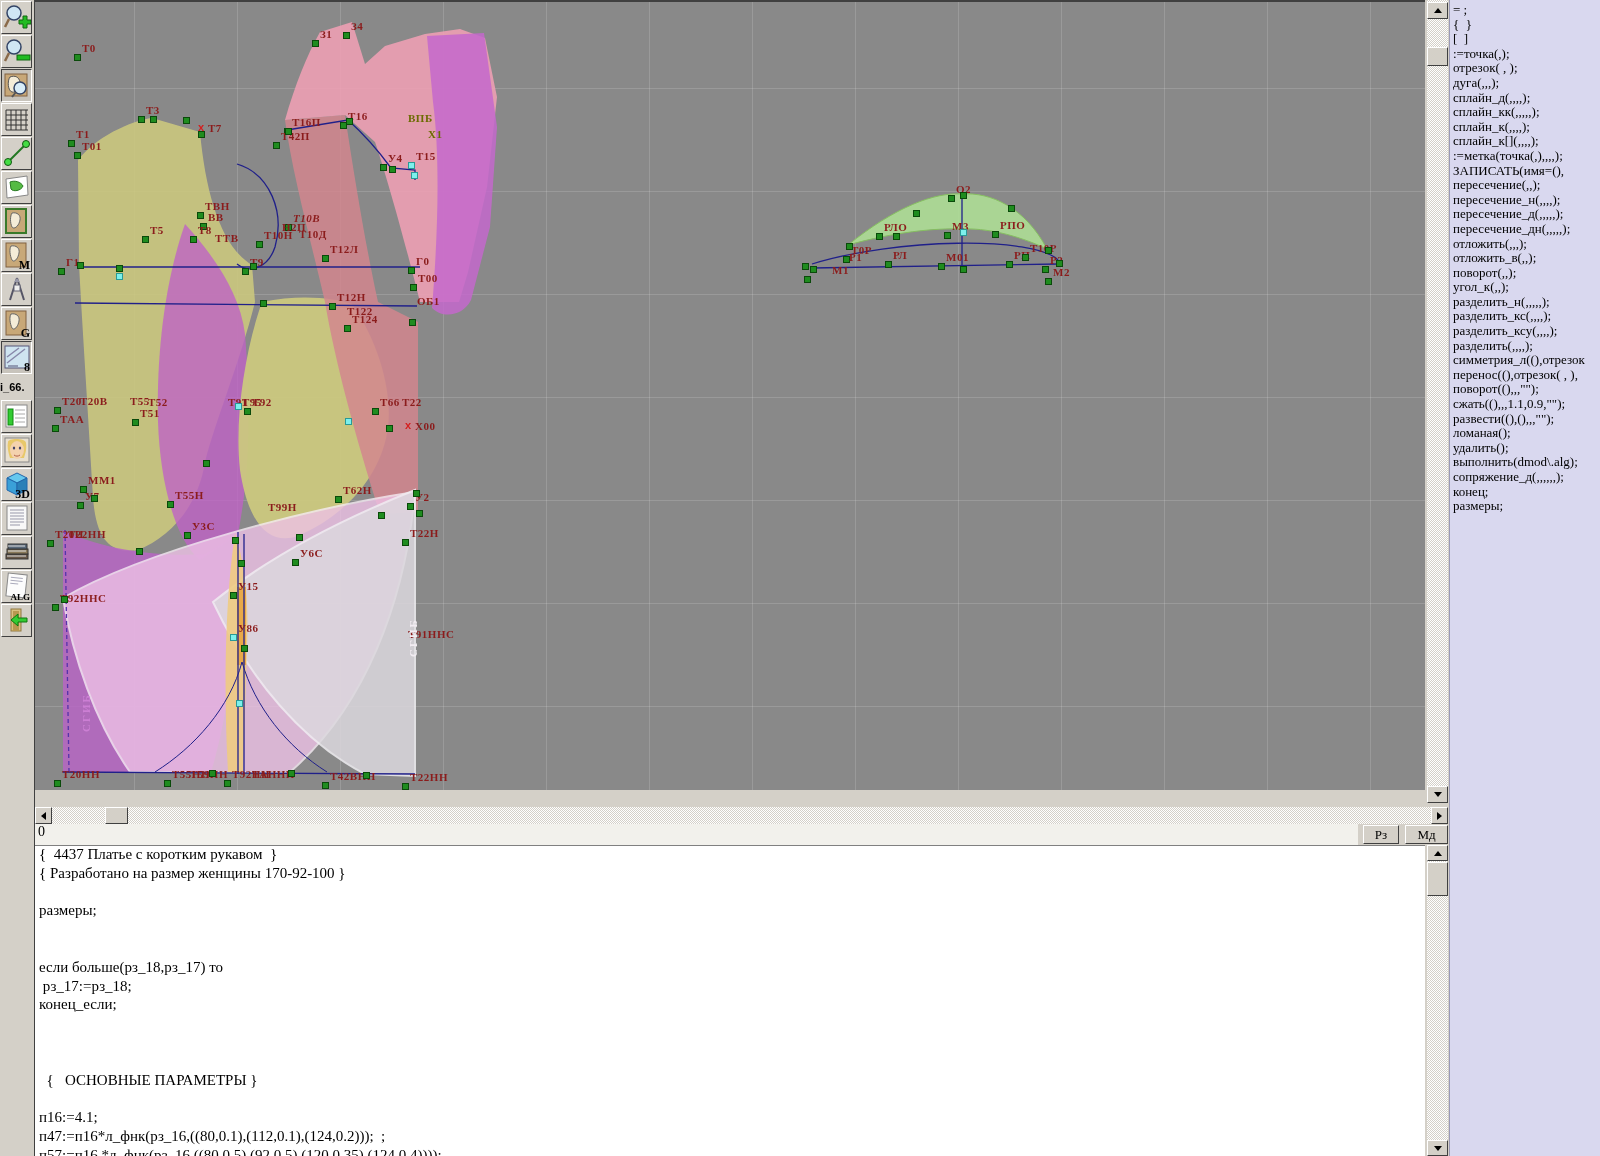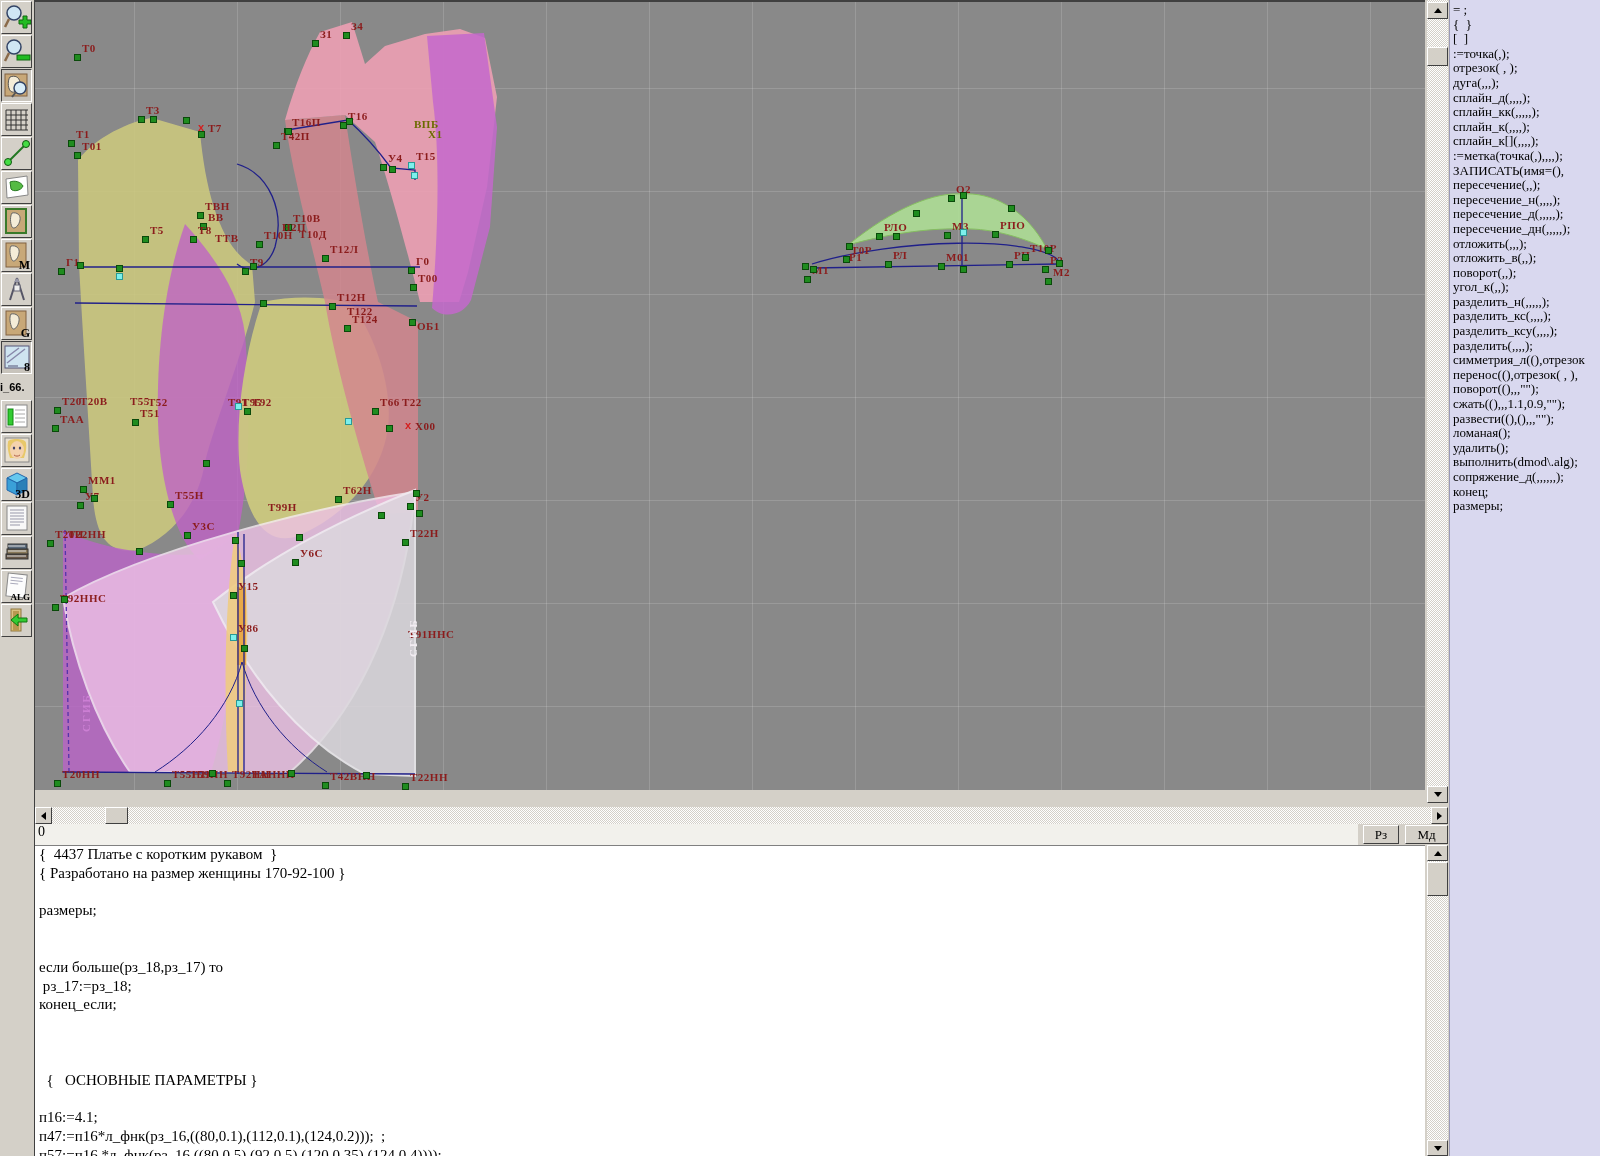--- a/index.html
+++ b/index.html
@@ -218,57 +218,57 @@
         <span class="plabel" style="left: 47px; top: 138px;">Т01</span>
         <div class="pmark m1" style="left: 39px; top: 150px;"></div>
         <span class="plabel" style="left: 173px; top: 120px;">Т7</span>
         <div class="pmark m3" style="left: 163px; top: 119px;">x</div>
         <span class="plabel" style="left: 257px; top: 114px;">Т16П</span>
         <div class="pmark m1" style="left: 249px; top: 126px;"></div>
         <span class="plabel" style="left: 246px; top: 128px;">Т42П</span>
         <div class="pmark m1" style="left: 238px; top: 140px;"></div>
         <span class="plabel" style="left: 313px; top: 108px;">Т16</span>
         <div class="pmark m1" style="left: 305px; top: 120px;"></div>
-        <span class="plabel" style="left: 373px; top: 116px; color: rgb(107, 107, 0); margin-left: 6px;">ВПБ</span>
+        <span class="plabel" style="left: 373px; top: 110px; color: rgb(107, 107, 0);">ВПБ</span>
         <span class="plabel" style="left: 393px; top: 126px; color: rgb(107, 107, 0);">Х1</span>
         <span class="plabel" style="left: 353px; top: 150px;">У4</span>
         <div class="pmark m1" style="left: 345px; top: 162px;"></div>
         <span class="plabel" style="left: 381px; top: 148px;">Т15</span>
         <div class="pmark m2" style="left: 373px; top: 160px;"></div>
         <span class="plabel" style="left: 170px; top: 198px;">ТВН</span>
         <div class="pmark m1" style="left: 162px; top: 210px;"></div>
         <span class="plabel" style="left: 173px; top: 209px;">ВВ</span>
         <div class="pmark m1" style="left: 165px; top: 221px;"></div>
         <span class="plabel" style="left: 163px; top: 222px;">Т8</span>
         <div class="pmark m1" style="left: 155px; top: 234px;"></div>
         <span class="plabel" style="left: 180px; top: 230px;">ТТВ</span>
         <span class="plabel" style="left: 115px; top: 222px;">Т5</span>
         <div class="pmark m1" style="left: 107px; top: 234px;"></div>
-        <span class="plabel" style="left: 258px; top: 210px;">Т10В</span>
+        <span class="plabel" style="left: 258px; top: 210px; font-style: italic;">Т10В</span>
         <div class="pmark m1" style="left: 250px; top: 222px;"></div>
         <span class="plabel" style="left: 247px; top: 219px;">Н2П</span>
         <span class="plabel" style="left: 229px; top: 227px;">Т10Н</span>
         <div class="pmark m1" style="left: 221px; top: 239px;"></div>
         <span class="plabel" style="left: 264px; top: 226px;">Т10Д</span>
         <span class="plabel" style="left: 295px; top: 241px;">Т12Л</span>
         <div class="pmark m1" style="left: 287px; top: 253px;"></div>
         <span class="plabel" style="left: 31px; top: 254px;">Г1</span>
         <div class="pmark m1" style="left: 23px; top: 266px;"></div>
         <span class="plabel" style="left: 215px; top: 254px;">Т9</span>
         <div class="pmark m1" style="left: 207px; top: 266px;"></div>
         <span class="plabel" style="left: 381px; top: 253px;">Г0</span>
         <div class="pmark m1" style="left: 373px; top: 265px;"></div>
         <span class="plabel" style="left: 383px; top: 270px;">Т00</span>
         <div class="pmark m1" style="left: 375px; top: 282px;"></div>
         <span class="plabel" style="left: 302px; top: 289px;">Т12Н</span>
         <div class="pmark m1" style="left: 294px; top: 301px;"></div>
         <span class="plabel" style="left: 312px; top: 303px;">Т122</span>
         <span class="plabel" style="left: 317px; top: 311px;">Т124</span>
         <div class="pmark m1" style="left: 309px; top: 323px;"></div>
-        <span class="plabel" style="left: 382px; top: 318px; text-align: right;">ОБ1</span>
+        <span class="plabel" style="left: 382px; top: 293px; text-align: right;">ОБ1</span>
         <div class="pmark m1" style="left: 374px; top: 317px;"></div>
         <span class="plabel" style="left: 27px; top: 393px;">Т20</span>
         <div class="pmark m1" style="left: 19px; top: 405px;"></div>
         <span class="plabel" style="left: 45px; top: 393px;">Т20В</span>
         <span class="plabel" style="left: 95px; top: 393px;">Т55</span>
         <span class="plabel" style="left: 113px; top: 394px;">Т52</span>
         <span class="plabel" style="left: 105px; top: 405px;">Т51</span>
         <div class="pmark m1" style="left: 97px; top: 417px;"></div>
         <span class="plabel" style="left: 25px; top: 411px;">ТАА</span>
         <div class="pmark m1" style="left: 17px; top: 423px;"></div>
@@ -336,21 +336,21 @@
         <span class="plabel" style="left: 858px; top: 247px;">РЛ</span>
         <div class="pmark m1" style="left: 850px; top: 259px;"></div>
         <span class="plabel" style="left: 911px; top: 249px;">М01</span>
         <div class="pmark m1" style="left: 903px; top: 261px;"></div>
         <span class="plabel" style="left: 979px; top: 247px;">РП</span>
         <div class="pmark m1" style="left: 971px; top: 259px;"></div>
         <span class="plabel" style="left: 995px; top: 240px;">Т10Р</span>
         <div class="pmark m1" style="left: 987px; top: 252px;"></div>
         <span class="plabel" style="left: 775px; top: 249px; margin-left: 39px;">Р1</span>
         <div class="pmark m1" style="left: 767px; top: 261px;"></div>
-        <span class="plabel" style="left: 777px; top: 262px;">М1</span>
+        <span class="plabel" style="left: 777px; top: 262px; padding-left: 20px;">М1</span>
         <div class="pmark m1" style="left: 769px; top: 274px;"></div>
         <span class="plabel" style="left: 1015px; top: 252px;">Р2</span>
         <div class="pmark m1" style="left: 1007px; top: 264px;"></div>
         <span class="plabel" style="left: 1018px; top: 264px;">М2</span>
         <div class="pmark m1" style="left: 1010px; top: 276px;"></div>
         <div class="pmark m1" style="left: 81px; top: 263px;"></div>
         <div class="pmark m2" style="left: 81px; top: 271px;"></div>
         <div class="pmark m1" style="left: 115px; top: 114px;"></div>
         <div class="pmark m1" style="left: 163px; top: 129px;"></div>
         <div class="pmark m1" style="left: 215px; top: 261px;"></div>

